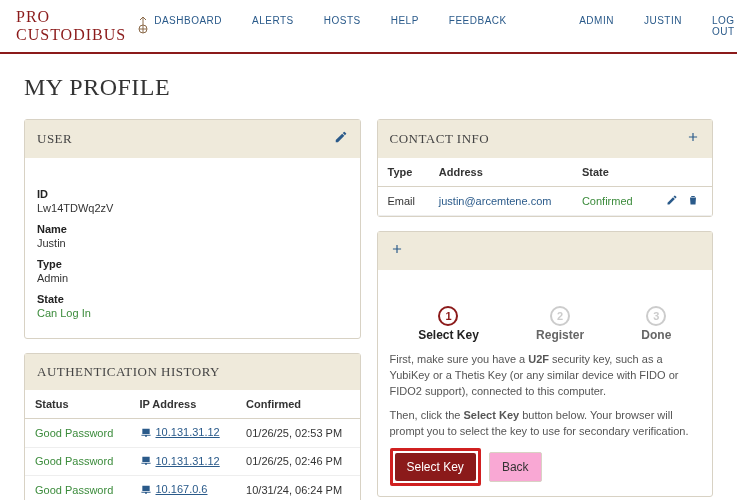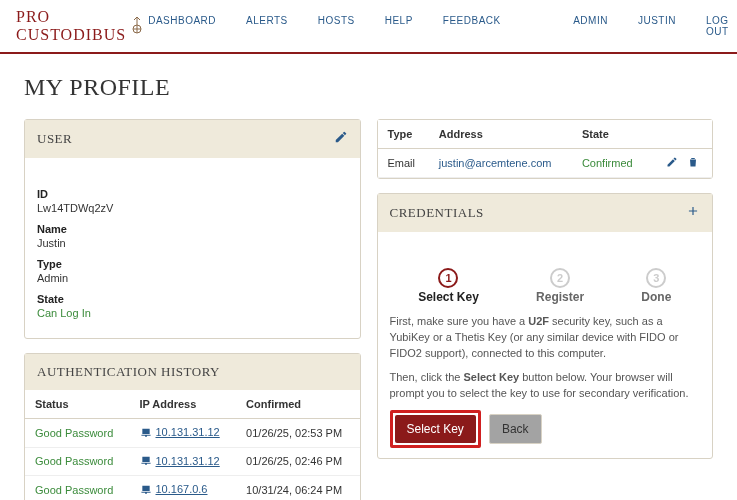--- a/index.html
+++ b/index.html
@@ -1,18 +1,18 @@
 <!DOCTYPE html>
 <html><head>
 <meta charset="utf-8">
 <style>
 * { margin: 0; padding: 0; box-sizing: border-box; }
 body { font-family: "Helvetica Neue", Arial, sans-serif; font-size: 12px; color: #333; background: #fff; }
 .topbar { display: flex; align-items: center; justify-content: space-between; padding: 8px 24px 8px 16px; border-bottom: 2px solid #8b1a1a; }
-.brand { display: flex; align-items: center; }
+.brand { display: flex; align-items: center; gap: 6px; }
 .brand-text { font-family: Georgia, serif; font-size: 16px; letter-spacing: 1px; color: #8b1a1a; }
 .brand-icon svg { display: block; }
 .nav { display: flex; gap: 30px; font-size: 10px; letter-spacing: 0.5px; }
 .nav a { color: #2a5a8a; text-decoration: none; cursor: pointer; }
 .nav .gap { width: 20px; }
 .page { padding: 16px 24px; }
 h1.page-title { font-family: Georgia, serif; font-weight: normal; font-size: 24px; letter-spacing: 0.5px; color: #333; margin: 4px 0 18px; }
 .columns { display: flex; gap: 16px; }
 .col { flex: 1; min-width: 0; }
 .panel { border: 1px solid #d8d2c4; border-radius: 3px; margin-bottom: 14px; background: #fff; }
@@ -35,21 +35,21 @@
 .steps { display: flex; justify-content: space-around; margin: 6px 0 10px; }
 .step { text-align: center; }
 .step-circle { width: 20px; height: 20px; border-radius: 50%; border: 2px solid #ccc; display: inline-flex; align-items: center; justify-content: center; font-size: 11px; color: #ccc; font-weight: bold; margin-bottom: 2px; }
 .step.active .step-circle { border-color: #8b1a1a; color: #8b1a1a; }
 .step-label { font-weight: bold; font-size: 12px; color: #666; }
 .step.active .step-label { color: #222; }
 .instr { font-size: 11px; color: #555; line-height: 1.45; margin-bottom: 8px; }
 .instr b { font-weight: bold; }
 .btn-row { display: flex; gap: 8px; align-items: center; margin-top: 4px; }
 .btn-primary { background: #8b1a1a; color: #fff; border: none; padding: 7px 12px; font-size: 12px; border-radius: 2px; cursor: pointer; }
-.btn-secondary { background: #a3a3a3; color: #333; border: 1px solid #d8d2c4; padding: 7px 12px; font-size: 12px; border-radius: 2px; cursor: pointer; text-align: center; }
+.btn-secondary { background: #f9a8d4; color: #333; border: 1px solid #d8d2c4; padding: 7px 12px; font-size: 12px; border-radius: 2px; cursor: pointer; text-align: center; }
 .highlight { border: 3px solid #d02020; padding: 2px; display: inline-block; border-radius: 2px; }
 .computer-icon { width: 12px; height: 11px; display: inline-block; }
 </style>
 </head>
 <body>
 
 <div class="topbar">
   <div class="brand">
     <span class="brand-text">PRO CUSTODIBUS</span>
     <span class="brand-icon">
@@ -162,20 +162,28 @@
                 <td>10/31/24, 11:43 AM</td>
               </tr>
             </tbody>
         </table>
       </div>
     </div>
 
     <div class="col">
 
       <div class="panel">
+        <div class="panel-head">
+          <span>CONTACT INFO</span>
+          <span class="action">
+            <svg width="14" height="14" viewBox="0 0 24 24" fill="currentColor">
+                <path d="M19 13h-6v6h-2v-6H5v-2h6V5h2v6h6v2z"></path>
+              </svg>
+          </span>
+        </div>
         <table class="contact-table">
           <thead>
               <tr>
             <th>Type</th>
             <th>Address</th>
             <th>State</th>
             <th></th>
           </tr>
             </thead>
           <tbody>
@@ -191,21 +199,20 @@
                       <path d="M6 7h12l-1 14H7L6 7zm3-3h6l1 2H8l1-2z"></path>
                     </svg></span>
             </td>
           </tr>
             </tbody>
         </table>
       </div>
 
       <div class="panel">
         <div class="panel-head">
-          <span>CREDENTIALS</span>
           <span class="action">
             <svg width="14" height="14" viewBox="0 0 24 24" fill="currentColor">
                 <path d="M19 13h-6v6h-2v-6H5v-2h6V5h2v6h6v2z"></path>
               </svg>
           </span>
         </div>
         <div class="panel-body">
           <div class="steps" id="steps">
               <div class="step active"><div class="step-circle">1</div><div class="step-label">Select Key</div></div>
               <div class="step"><div class="step-circle">2</div><div class="step-label">Register</div></div>

